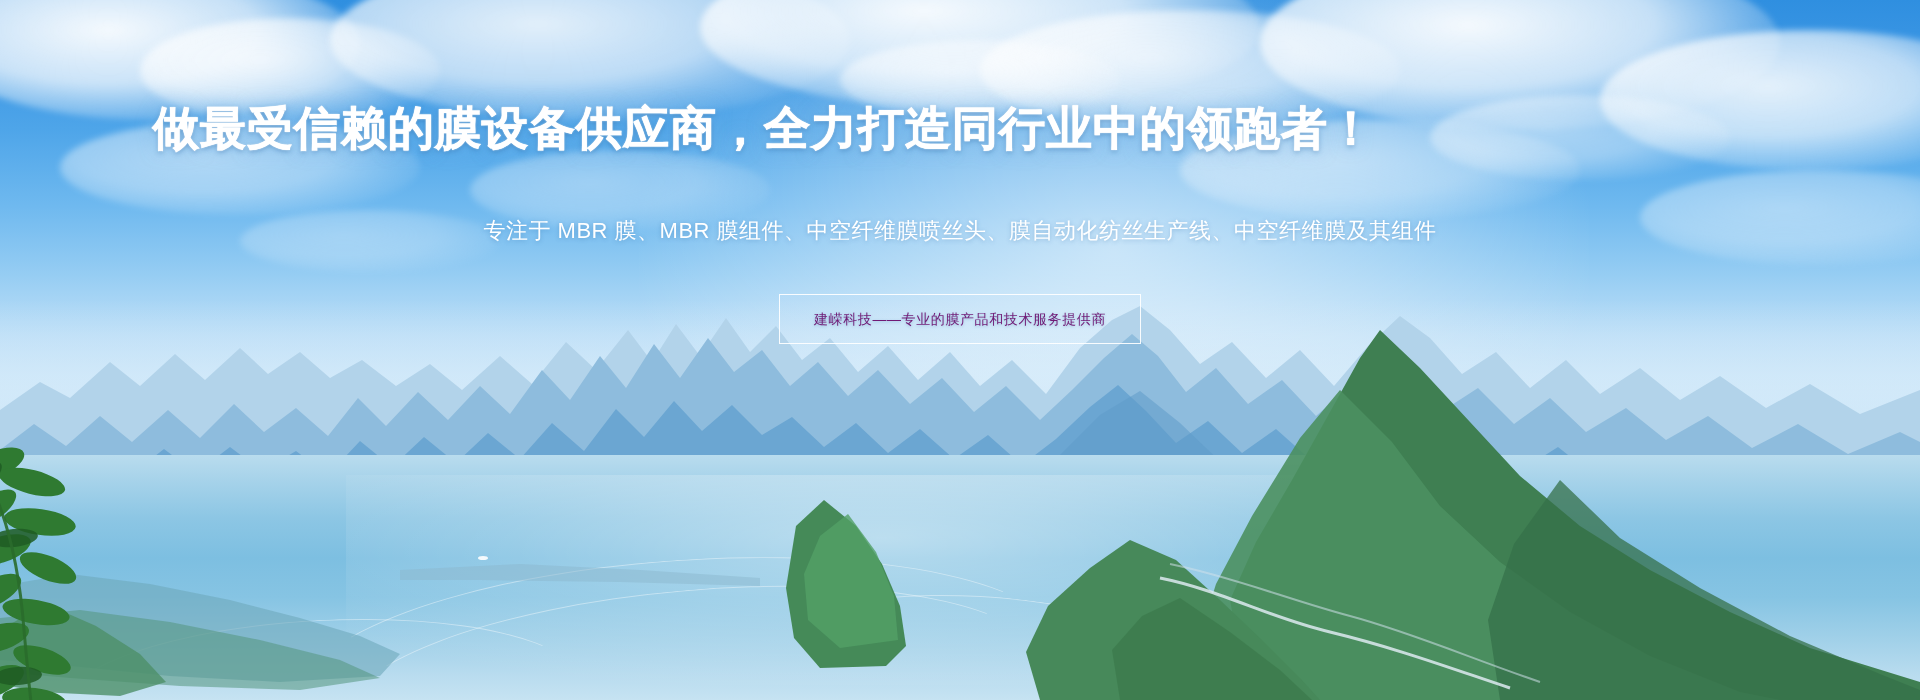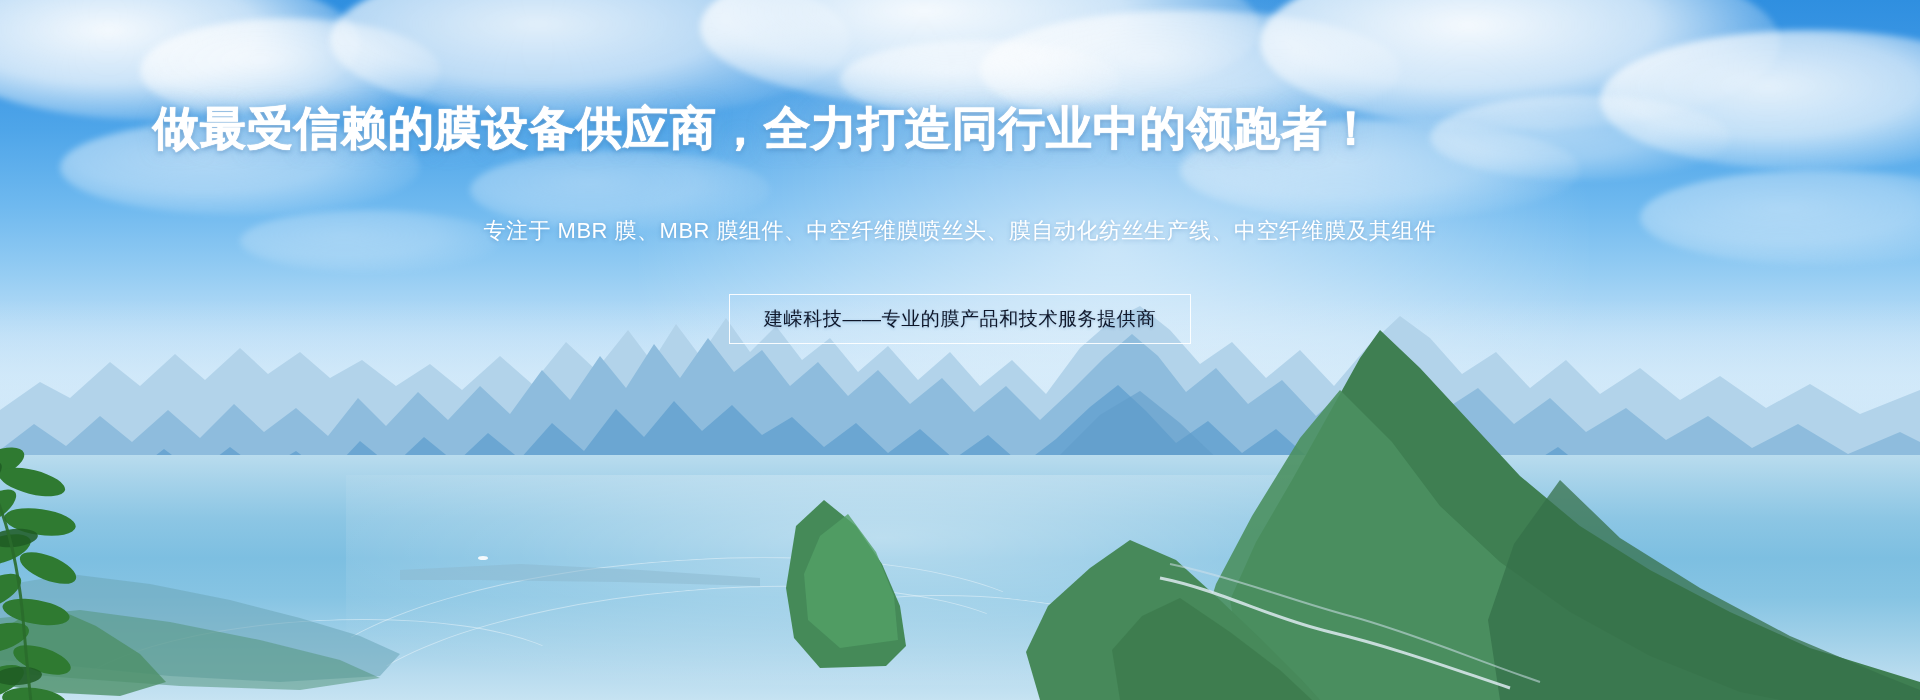--- a/index.html
+++ b/index.html
@@ -206,23 +206,23 @@
   .tagline-wrap {
     position: absolute;
     left: 0; top: 294px;
     width: 1920px;
     display: flex;
     justify-content: center;
   }
   .tagline-box {
     border: 1px solid rgba(255,255,255,0.92);
     padding: 11px 34px;
-    font-size: 19px;
+    font-size: 14px;
     line-height: 26px;
-    color: #0f172a;
+    color: #701a75;
     letter-spacing: 0.6px;
     white-space: nowrap;
     background: rgba(255,255,255,0.02);
     text-shadow: 0 1px 3px rgba(40,100,160,0.3);
   }
 </style>
 </head>
 <body>
 
 <div class="banner">

